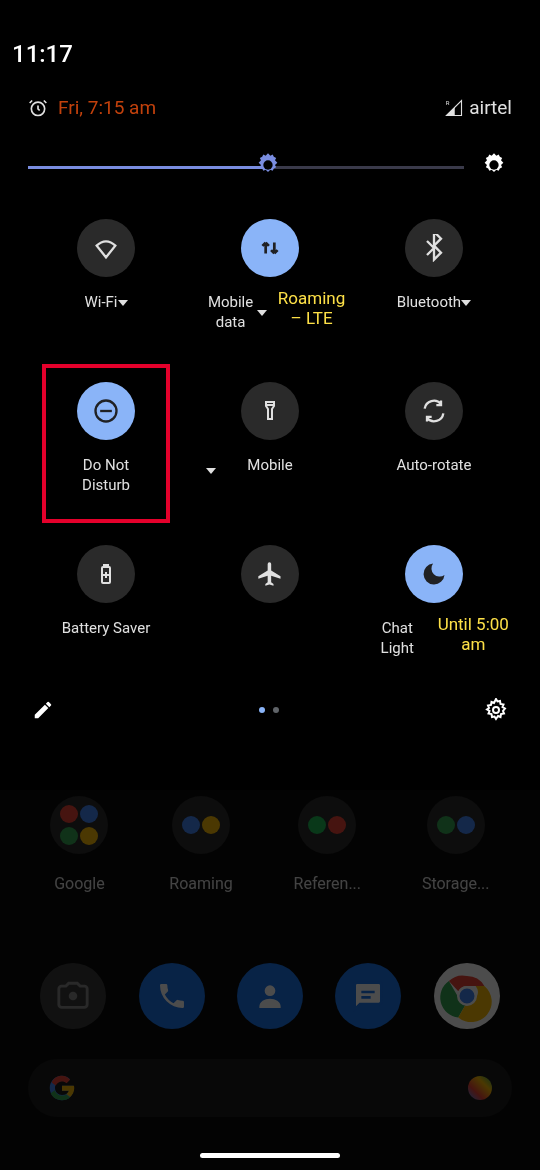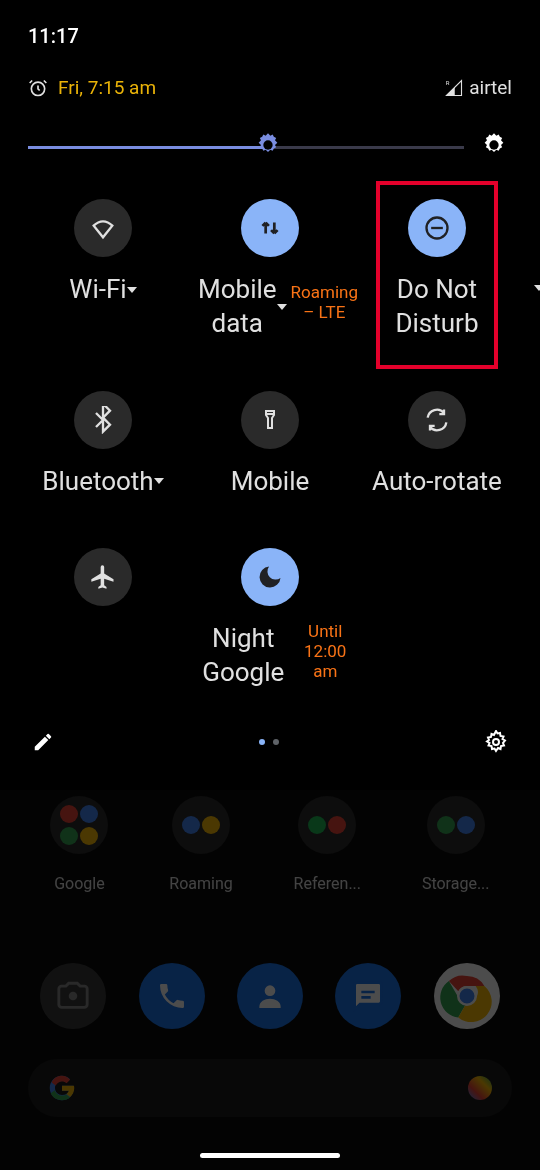--- a/index.html
+++ b/index.html
@@ -1,40 +1,40 @@
 <!DOCTYPE html>
 <html><head>
   <meta charset="utf-8">
   <style>
     * { margin: 0; padding: 0; box-sizing: border-box; font-family: -apple-system, Roboto, sans-serif; }
     body { width: 540px; height: 1170px; background: #000; color: #fff; overflow: hidden; position: relative; }
     
-    .status-bar { padding: 24px 28px 0; font-size: 20px; font-weight: 500; }
+    .status-bar { padding: 24px 12px 0; font-size: 24px; font-weight: 500; margin-top: 16px; }
     
     .panel { background: #000; border-radius: 0 0 24px 24px; padding: 0 24px 20px; position: relative; z-index: 2; }
     
     .header { display: flex; justify-content: space-between; align-items: center; padding: 28px 4px 28px 4px; }
-    .header-left { display: flex; align-items: center; gap: 10px; font-size: 19px; color: #eab308; }
+    .header-left { display: flex; align-items: center; gap: 10px; font-size: 19px; color: #c2410c; }
     .header-right { display: flex; align-items: center; gap: 6px; font-size: 19px; color: #e0e0e0; }
     
     .brightness { display: flex; align-items: center; gap: 16px; padding: 4px 8px 36px 4px; }
     .slider-track { flex: 1; height: 3px; background: #3a3a4a; position: relative; }
     .slider-fill { position: absolute; left: 0; top: 0; height: 100%; background: #7a8de0; }
     .slider-thumb { position: absolute; top: 50%; transform: translate(-50%, -50%); }
     .brightness-icon { flex-shrink: 0; }
     
     .tiles { display: grid; grid-template-columns: repeat(3, 1fr); gap: 0; row-gap: 50px; padding: 0 0 28px; }
     .tile { display: flex; flex-direction: column; align-items: center; gap: 16px; position: relative; }
     .tile-icon { width: 58px; height: 58px; border-radius: 50%; display: flex; align-items: center; justify-content: center; }
     .tile-icon.off { background: #2a2a2a; }
     .tile-icon.on { background: #8ab4f8; }
     .tile-icon.on svg { color: #202124; }
     .tile-icon.off svg { color: #e0e0e0; }
-    .tile-label { font-size: 26px; color: #e0e0e0; text-align: center; line-height: 1.3; display: flex; align-items: center; justify-content: center; }
-    .tile-sublabel { font-size: 17px; color: #f97316; text-align: center; margin-top: -10px; }
+    .tile-label { font-size: 15px; color: #e0e0e0; text-align: center; line-height: 1.3; display: flex; align-items: center; justify-content: center; }
+    .tile-sublabel { font-size: 17px; color: #fde047; text-align: center; margin-top: -10px; }
     .caret { width: 0; height: 0; border-left: 5px solid transparent; border-right: 5px solid transparent; border-top: 6px solid #e0e0e0; display: inline-block; }
     
     .highlight-box { position: absolute; border: 4px solid #e4002b; pointer-events: none; z-index: 10; }
     
     .footer { display: flex; justify-content: space-between; align-items: center; padding: 12px 8px 4px; }
     .dots { display: flex; gap: 8px; }
     .dot { width: 6px; height: 6px; border-radius: 50%; }
     .dot.active { background: #8ab4f8; }
     .dot.inactive { background: #5f6368; }
     
@@ -124,48 +124,48 @@
       </div>
       <div class="label-stack">
         <div class="tile-label">
             <span>Mobile data</span>
             <span class="caret"></span>
           </div>
         <div class="tile-sublabel">Roaming – LTE</div>
       </div>
     </div>
 
+    <div class="tile">
+      <div class="tile-icon off">
+        <svg width="28" height="28" viewBox="0 0 24 24" fill="currentColor">
+            <path d="M12 2v20l6-6-6-6 6-6-6-6zM12 12L6 6m0 12l6-6" stroke="currentColor" stroke-width="2" fill="none"></path>
+          </svg>
+      </div>
+      <div class="tile-label">
+          <span>Bluetooth</span>
+          <span class="caret"></span>
+        </div>
+    </div>
+
     <div class="tile" style="position:relative">
       <div class="highlight-box" style="top:-18px;left:18px;right:18px;bottom:-28px"></div>
       <div class="tile-icon on">
         <svg width="28" height="28" viewBox="0 0 24 24" fill="none" stroke="currentColor" stroke-width="2">
             <circle cx="12" cy="12" r="9"></circle>
             <path d="M7 12h10"></path>
           </svg>
       </div>
       <div class="label-row">
         <span class="tile-label" style="max-width:90px">Do Not Disturb</span>
       </div>
       <span class="caret dnd-caret-wrap"></span>
     </div>
 
     <div class="tile">
       <div class="tile-icon off">
-        <svg width="28" height="28" viewBox="0 0 24 24" fill="currentColor">
-            <path d="M12 2v20l6-6-6-6 6-6-6-6zM12 12L6 6m0 12l6-6" stroke="currentColor" stroke-width="2" fill="none"></path>
-          </svg>
-      </div>
-      <div class="tile-label">
-          <span>Bluetooth</span>
-          <span class="caret"></span>
-        </div>
-    </div>
-
-    <div class="tile">
-      <div class="tile-icon off">
         <svg width="24" height="24" viewBox="0 0 24 24" fill="none" stroke="currentColor" stroke-width="2">
             <path d="M8 3h8v4l-2 3v10h-4V10L8 7V3z"></path>
             <path d="M8 6h8"></path>
           </svg>
       </div>
       <div class="tile-label">
           <span>Mobile</span>
         </div>
     </div>
 
@@ -174,40 +174,51 @@
         <svg width="28" height="28" viewBox="0 0 24 24" fill="none" stroke="currentColor" stroke-width="2">
             <path d="M4 10a8 8 0 0114-4M20 14a8 8 0 01-14 4"></path>
             <path d="M18 3v4h-4M6 21v-4h4"></path>
           </svg>
       </div>
       <div class="tile-label">
           <span>Auto-rotate</span>
         </div>
     </div>
 
+    <div class="tile">
+      <div class="tile-icon off">
+        <svg width="24" height="24" viewBox="0 0 24 24" fill="none" stroke="currentColor" stroke-width="2">
+            <rect x="8" y="5" width="8" height="16" rx="1"></rect>
+            <path d="M10 3h4v2h-4zM12 10v6M9 13h6"></path>
+          </svg>
+      </div>
+      <div class="tile-label">
+          <span>Battery Saver</span>
+        </div>
+    </div>
 
     <div class="tile">
       <div class="tile-icon off">
         <svg width="28" height="28" viewBox="0 0 24 24" fill="currentColor">
             <path d="M21 16v-2l-8-5V3.5a1.5 1.5 0 00-3 0V9l-8 5v2l8-2.5V19l-2 1.5V22l3.5-1 3.5 1v-1.5L13 19v-5.5l8 2.5z"></path>
           </svg>
       </div>
     </div>
 
     <div class="tile">
       <div class="tile-icon on">
         <svg width="28" height="28" viewBox="0 0 24 24" fill="currentColor">
             <path d="M21 12.8A9 9 0 1111.2 3a7 7 0 009.8 9.8z"></path>
           </svg>
       </div>
       <div class="label-stack">
         <div class="tile-label">
-            <span>Night Google</span>
+            <span>Chat Light</span>
           </div>
-        <div class="tile-sublabel">Until 12:00 am</div>
+        <div class="tile-sublabel">Until 5:00 am</div>
       </div>
     </div>
 
   </div>
 
   <div class="footer">
     <svg width="22" height="22" viewBox="0 0 24 24" fill="#fff">
         <path d="M3 17.25V21h3.75L17.81 9.94l-3.75-3.75L3 17.25zM20.71 7.04a1 1 0 000-1.41l-2.34-2.34a1 1 0 00-1.41 0l-1.83 1.83 3.75 3.75 1.83-1.83z"></path>
       </svg>
     <div class="dots">

